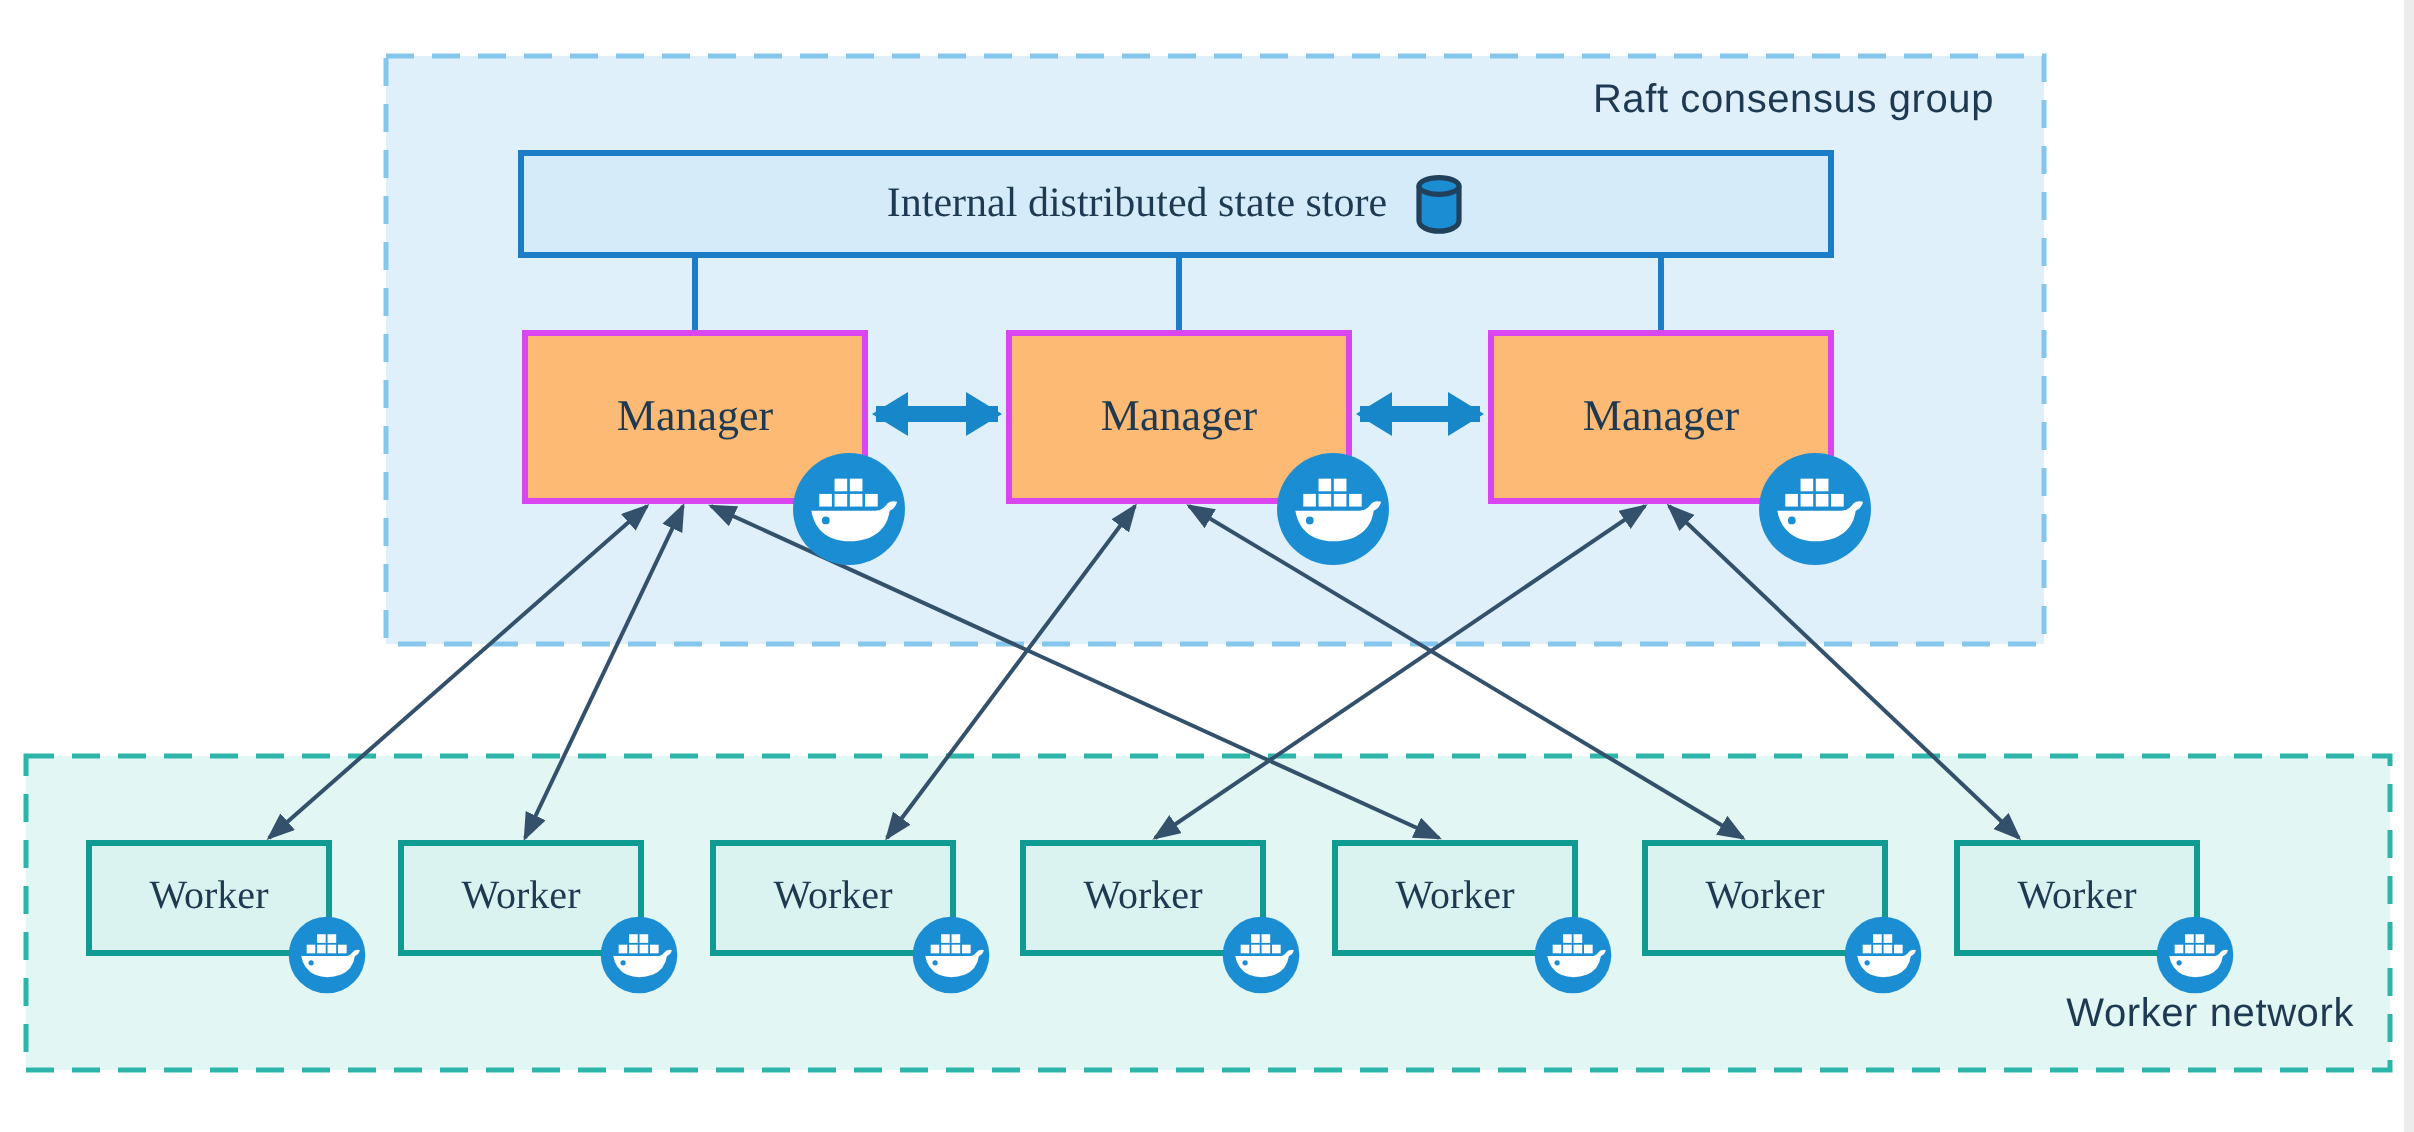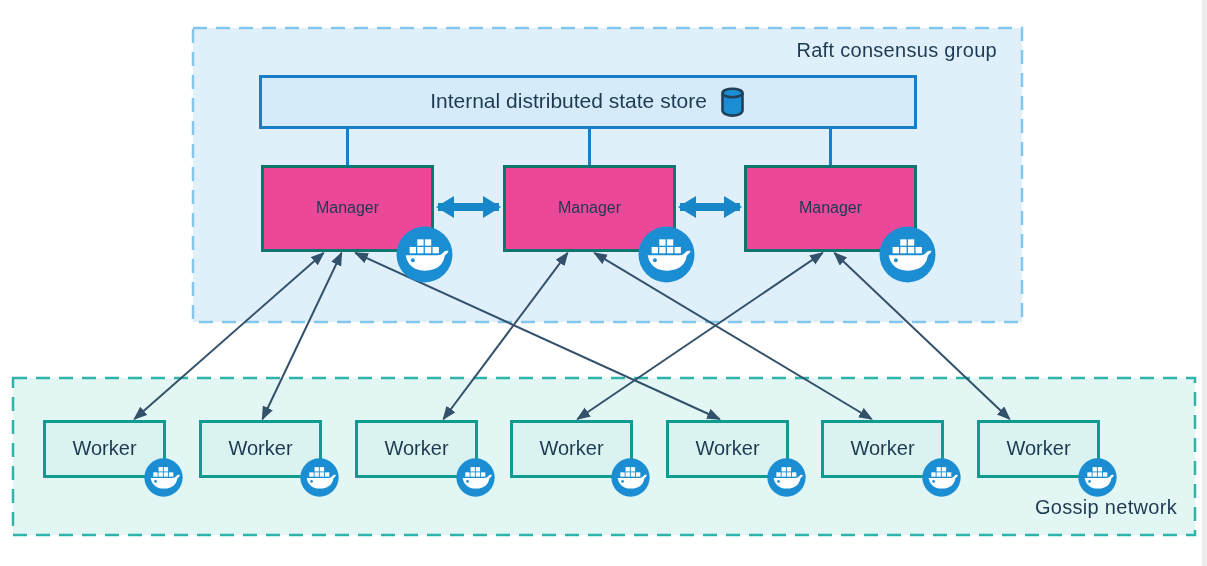--- a/index.html
+++ b/index.html
@@ -11,32 +11,32 @@
   #base-svg{position:absolute;left:0;top:0;}
   .group-label{
     position:absolute;color:#1e3a52;font-size:20px;letter-spacing:.3px;
     white-space:nowrap;
   }
   .node{
     position:absolute;display:flex;align-items:center;justify-content:center;
     box-sizing:border-box;overflow:visible;color:#1e3a52;
   }
   .manager{
-    background:#ec4899;border:3px solid #0f766e;font-size:16px;
+    background:#fdba74;border:3px solid #d946ef;font-size:22px;
   }
   .worker{
     background:#dbf3f0;border:3px solid #0f9b91;font-size:20px;text-align:center;
   }
   .store{
     position:absolute;display:flex;align-items:center;justify-content:center;
     gap:12px;box-sizing:border-box;background:#d5ebf9;border:3px solid #1a7dc5;
     color:#1e3a52;font-size:21px;
   }
   .badge{position:absolute;pointer-events:none;}
-  .node-label{position:relative;top:-1px;}
+  .node-label{position:relative;top:-1px;font-family:Liberation Serif, serif;}
 </style>
 </head>
 <body>
 
 <div class="canvas">
 
   <svg id="base-svg" width="1207" height="566" viewBox="0 0 1207 566">
     <defs>
       <marker id="thin-head" markerWidth="9" markerHeight="7" refX="6.2" refY="2.75" orient="auto-start-reverse">
         <path d="M0 0 L7 2.75 L0 5.5 Z" fill="#33516b"></path>
@@ -143,16 +143,16 @@
         </svg>
       </div>
       <div class="node worker" style="left: 977px; top: 420px; width: 123px; height: 58px;">
         <span class="node-label">Worker</span>
         <svg class="badge" width="39" height="39" style="left: 97.5px; top: 34.5px;">
           <use href="#docker-sym"></use>
         </svg>
       </div>
     </div>
 
-  <div class="group-label" id="gossip-label" style="top:496px;right:30px;text-align:right;">Gossip network</div>
+  <div class="group-label" id="gossip-label" style="top:496px;right:30px;text-align:right;">Worker network</div>
 
   <div class="edge-strip"></div>
 </div>
 
 </body></html>

